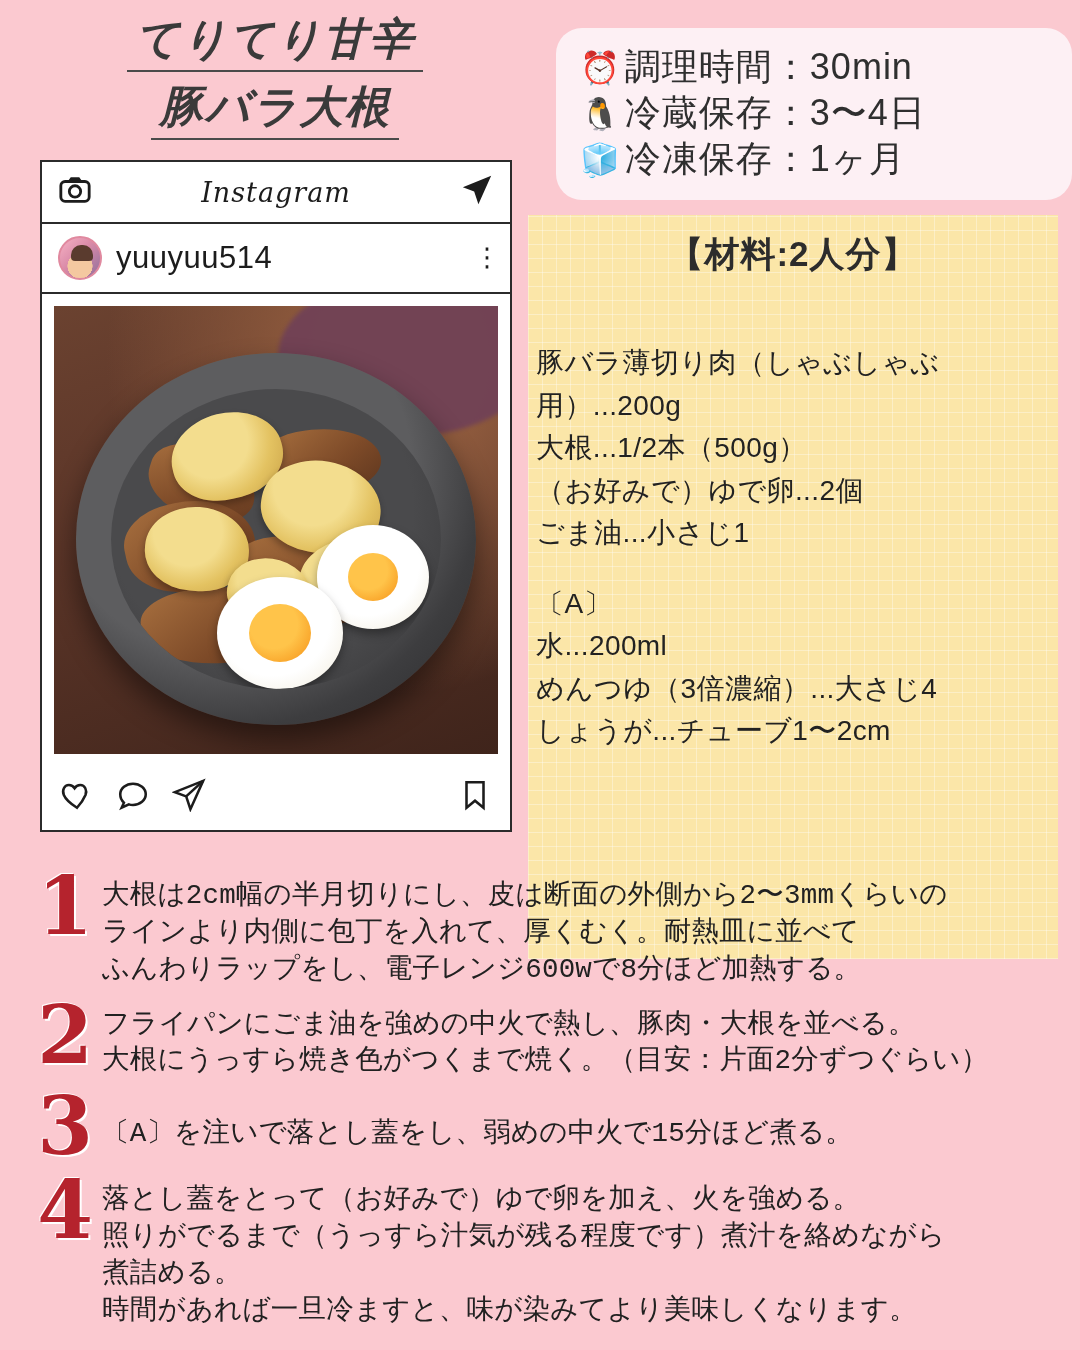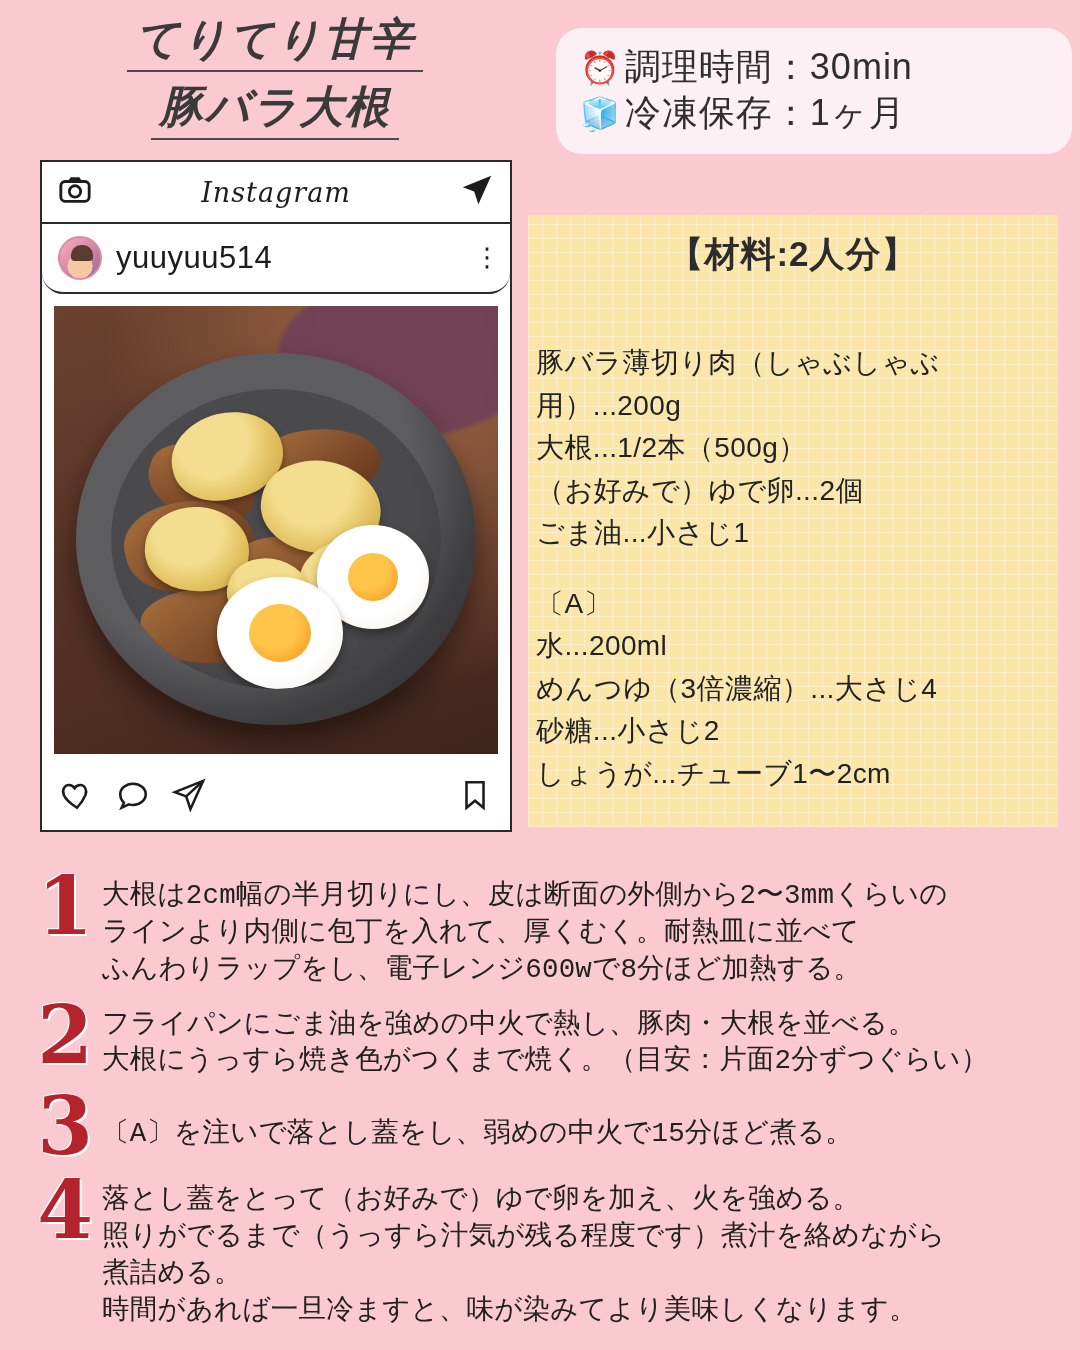--- a/index.html
+++ b/index.html
@@ -76,21 +76,20 @@
     font-size: 27px;
     color: #1c1c1c;
     letter-spacing: 1px;
   }
   .ig-userbar {
     height: 70px;
     border-bottom: 2px solid #2b2b2b;
     display: flex;
     align-items: center;
     padding: 0 16px;
-    border-radius: 21px;
   }
   .ig-avatar {
     width: 44px; height: 44px; border-radius: 50%;
     background:
       radial-gradient(circle at 50% 70%, #f4c8a0 0 36%, rgba(0,0,0,0) 37%),
       linear-gradient(135deg, #f7b2c4 0%, #d98aa8 45%, #8f6f9c 100%);
     border: 2px solid #e0899f;
     flex: 0 0 auto;
     position: relative;
     overflow: hidden;
@@ -212,21 +211,21 @@
   }
   .ig-actions .spacer { flex: 1 1 auto; }
   .ig-icon { width: 34px; height: 34px; color: #1c1c1c; }
 
   
   .ing-panel {
     position: absolute;
     left: 528px;
     top: 215px;
     width: 530px;
-    height: 612px;
+    height: 744px;
     background:
       repeating-linear-gradient(0deg, rgba(255,255,255,.35) 0 1px, rgba(0,0,0,0) 1px 14px),
       repeating-linear-gradient(90deg, rgba(255,255,255,.35) 0 1px, rgba(0,0,0,0) 1px 14px),
       #fbe6a8;
   }
   .ing-title {
     text-align: center;
     font-size: 35px;
     font-weight: 700;
     color: #2c2c2c;
@@ -286,20 +285,23 @@
 
 <div class="title-block">
   <div class="title-line">てりてり甘辛</div>
   <br>
   <div class="title-line">豚バラ大根</div>
 </div>
 
 <div class="info-card">
   <div class="info-row">
     <span class="emoji">⏰</span><span>調理時間：30min</span>
+  </div>
+  <div class="info-row">
+    <span class="emoji">🐧</span><span>冷蔵保存：3〜4日</span>
   </div>
   <div class="info-row">
     <span class="emoji">🧊</span><span>冷凍保存：1ヶ月</span>
   </div>
 </div>
 
 <div class="ig-card">
 
   <div class="ig-topbar">
     <span>
@@ -380,21 +382,20 @@
   <div class="ing-title">【材料:2人分】</div>
   <div class="ing-list">
     <div>豚バラ薄切り肉（しゃぶしゃぶ用）...200g</div>
     <div>大根...1/2本（500g）</div>
     <div>（お好みで）ゆで卵...2個</div>
     <div>ごま油...小さじ1</div>
     <div class="blank"></div>
     <div>〔A〕</div>
     <div>水...200ml</div>
     <div>めんつゆ（3倍濃縮）...大さじ4</div>
-    <div>砂糖...小さじ2</div>
     <div>しょうが...チューブ1〜2cm</div>
   </div>
 </div>
 
 <div class="steps">
   <div class="step step-1">
     <div class="step-num">1</div>
     <div class="step-text">大根は2cm幅の半月切りにし、皮は断面の外側から2〜3mmくらいの<br>ラインより内側に包丁を入れて、厚くむく。耐熱皿に並べて<br>ふんわりラップをし、電子レンジ600wで8分ほど加熱する。</div>
   </div>
   <div class="step step-2">

